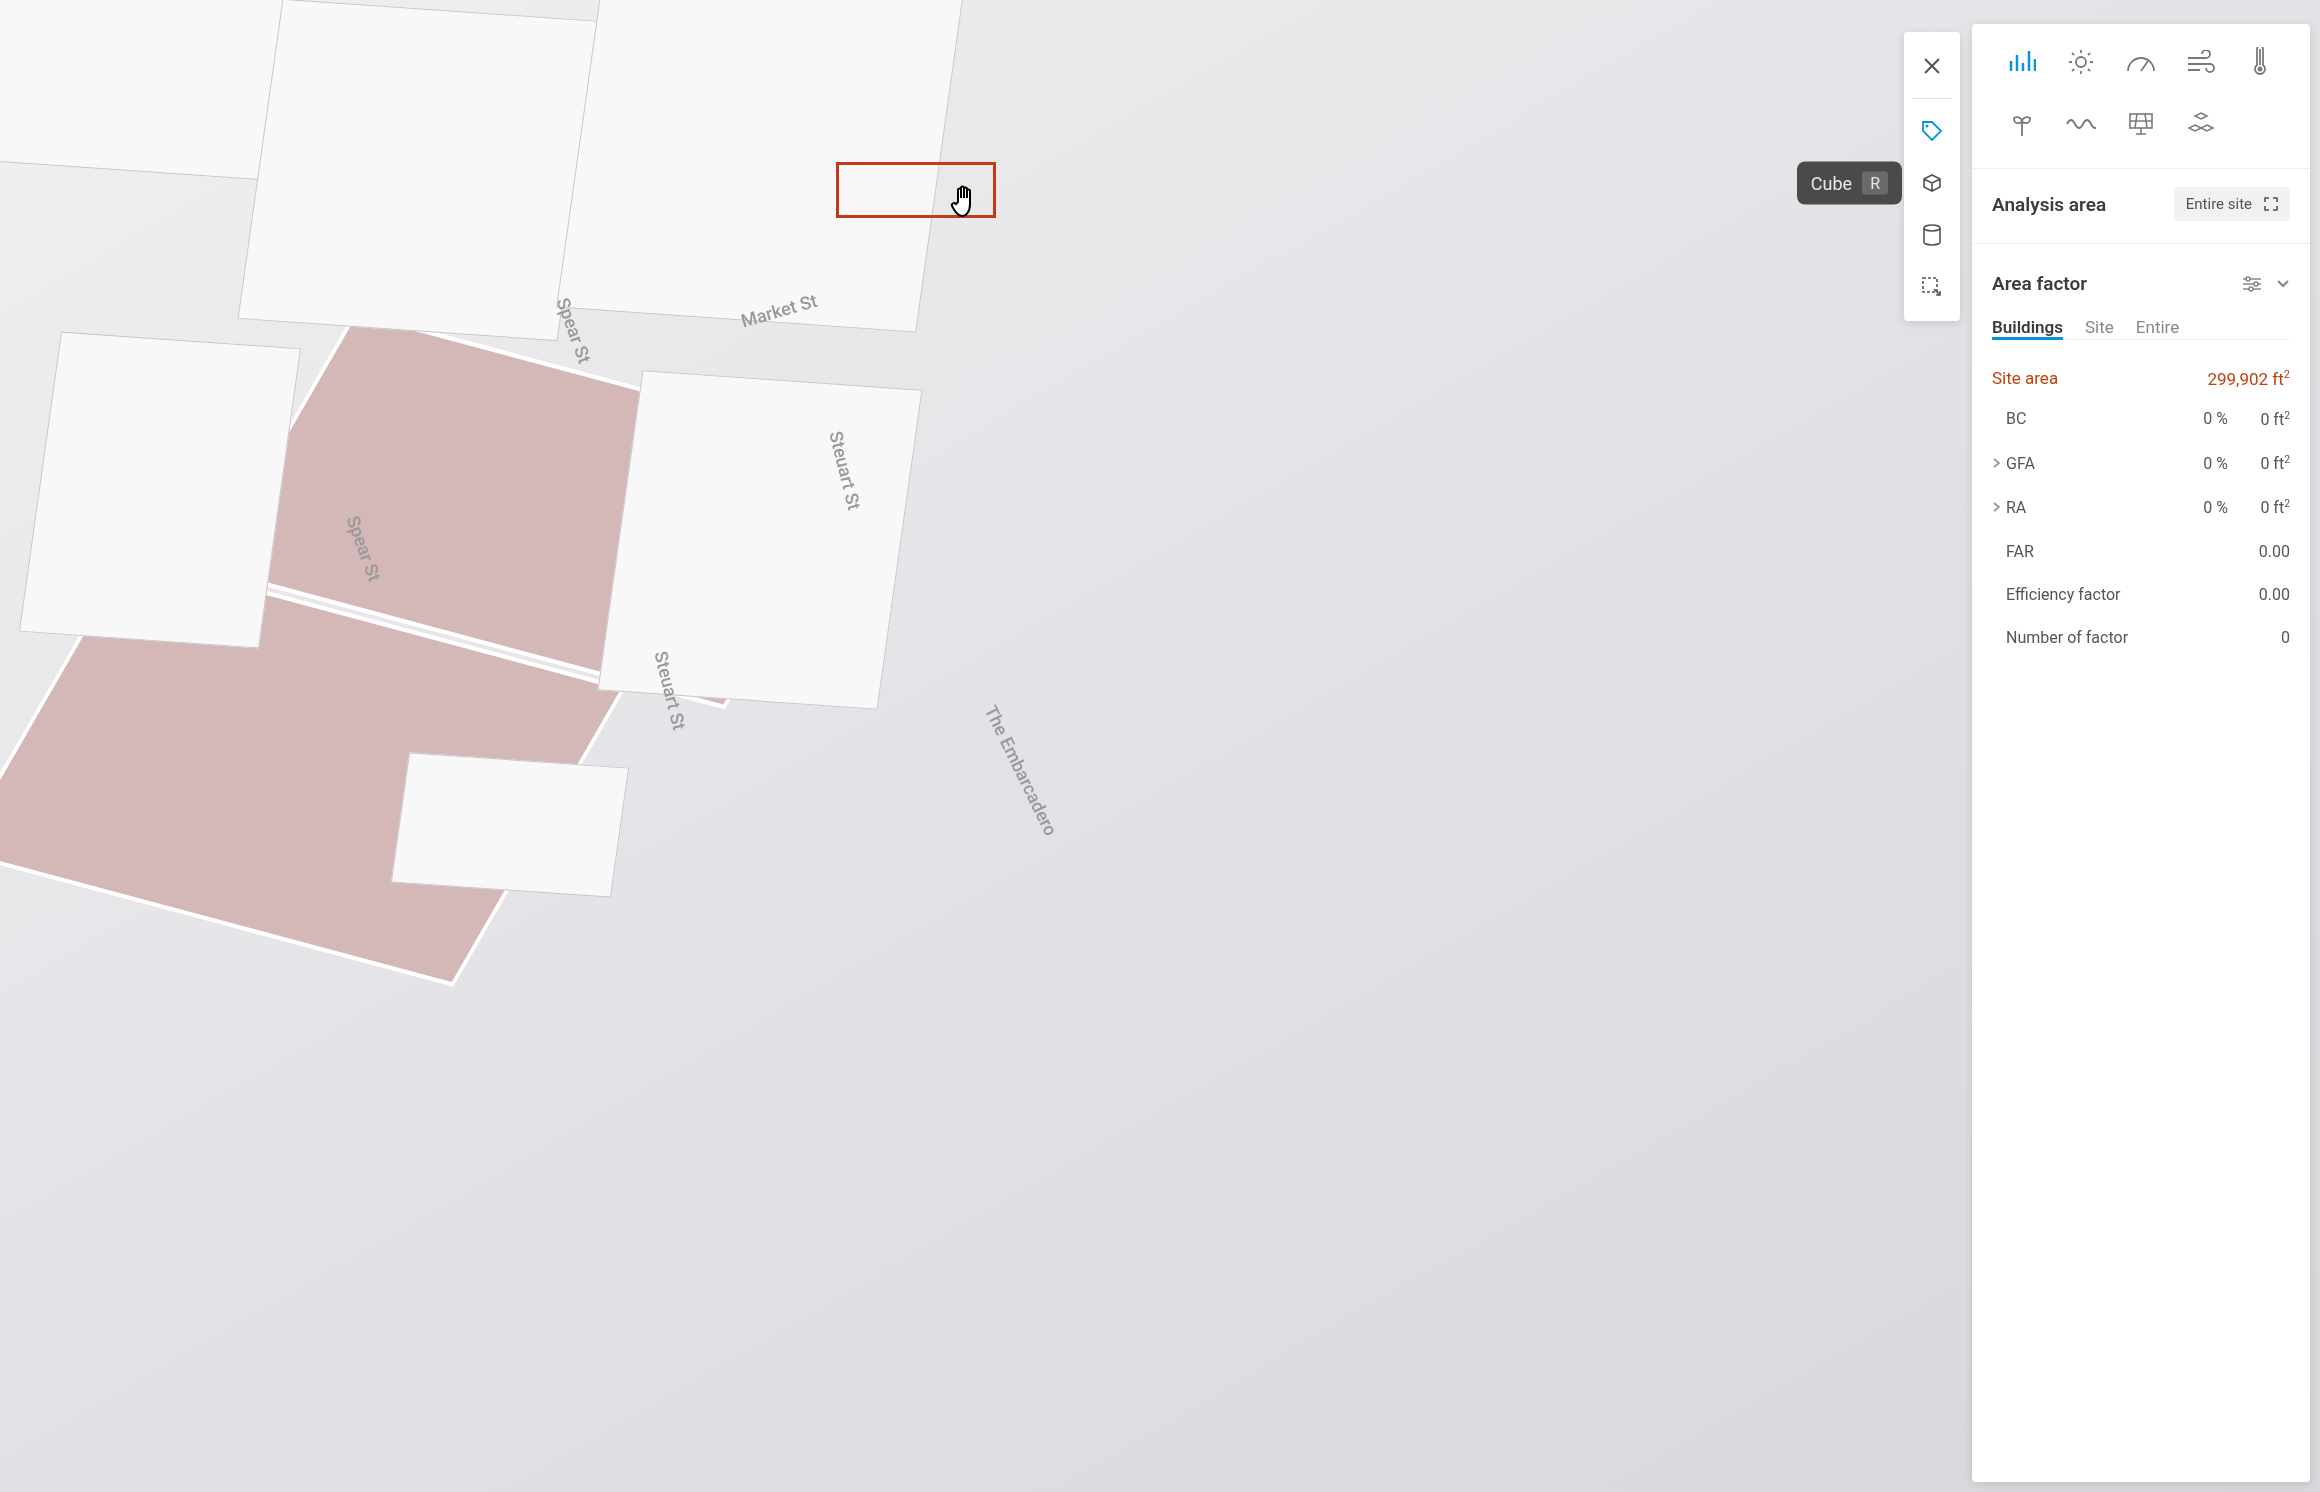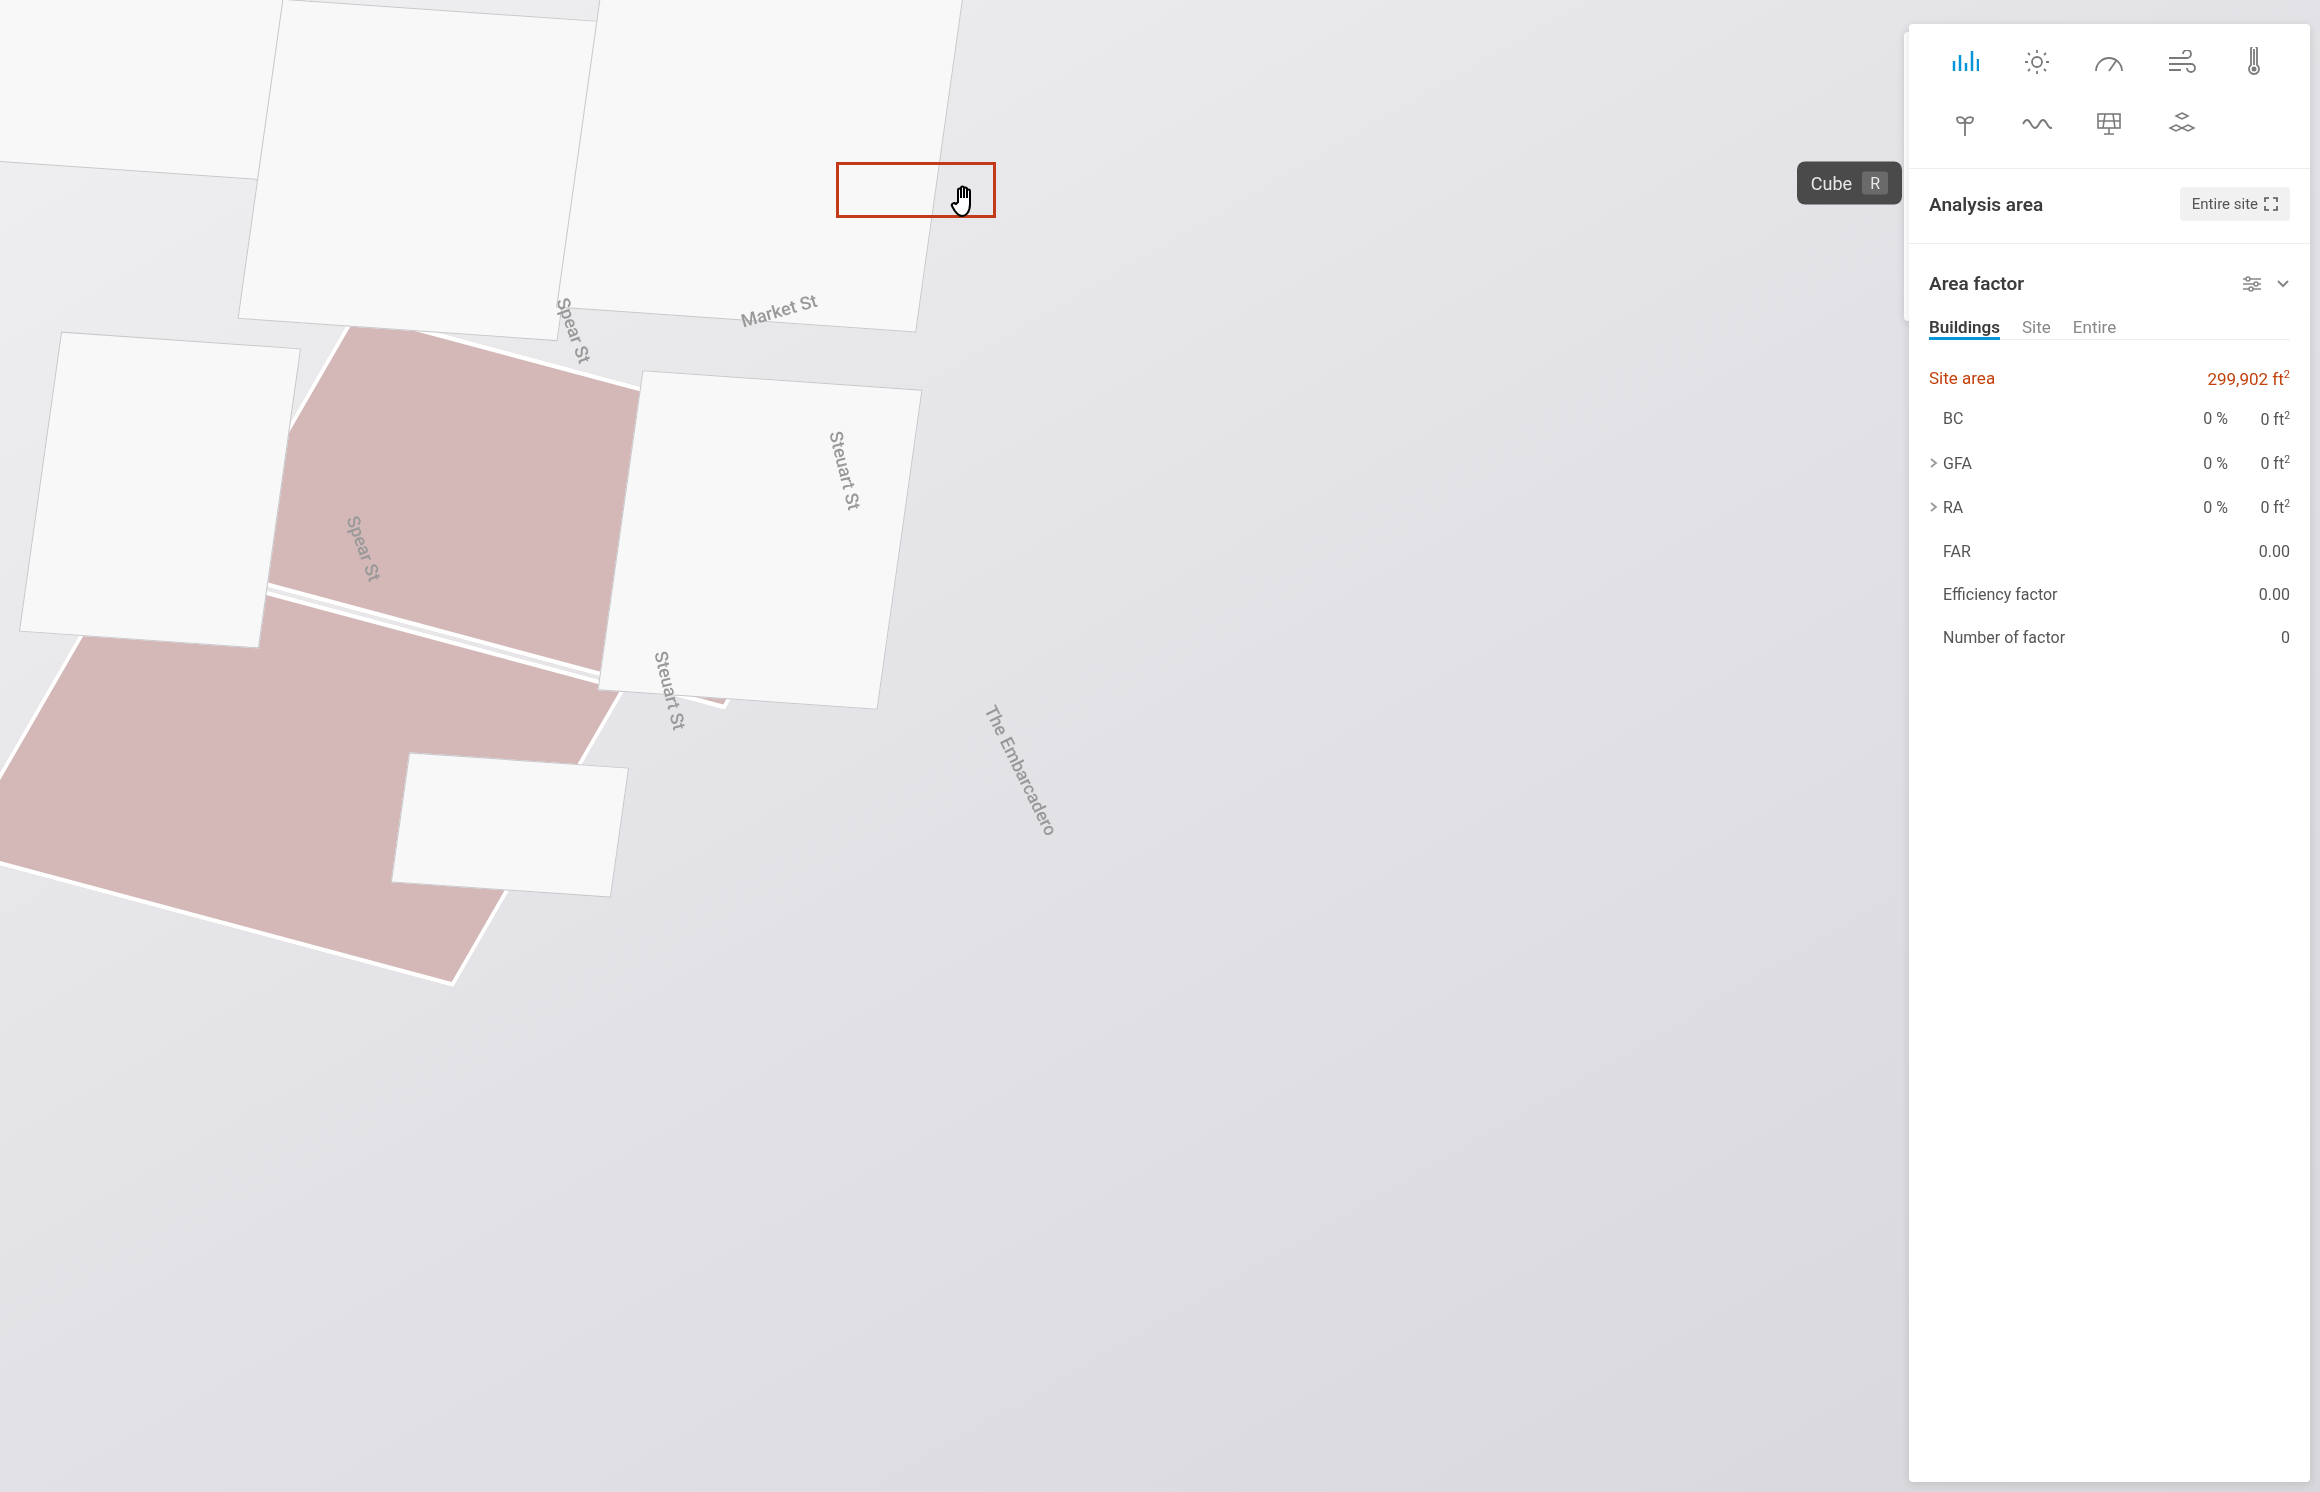--- a/index.html
+++ b/index.html
@@ -91,21 +91,21 @@
     pointer-events: none;
     color: #000;
   }
 
   
   .panel {
     position: absolute;
     top: 24px;
     right: 10px;
     bottom: 10px;
-    width: 401px;
+    width: 338px;
     background: #fff;
     border-radius: 4px;
     box-shadow: 0 2px 10px rgba(0,0,0,0.12);
     padding: 18px 20px;
     overflow-y: auto;
     color: #3c3c3c;
   }
   .analysis-icons {
     display: grid;
     grid-template-columns: repeat(5, 1fr);
@@ -122,21 +122,21 @@
   .panel-divider { height: 1px; background: #eee; margin: 10px -20px 18px; }
 
   .row-flex { display: flex; justify-content: space-between; align-items: center; }
   .section-title { font-size: 19px; font-weight: 600; color: #3c3c3c; }
   .scope-btn {
     background: #f1f1f1;
     border-radius: 4px;
     padding: 8px 12px;
     font-size: 15px;
     color: #555;
-    display: flex; align-items: center; gap: 6px;
+    display: flex; align-items: center; gap: 12px;
     cursor: pointer;
   }
 
   .metrics-header { margin: 28px 0 16px; }
   .tabs { display: flex; gap: 22px; margin: 16px 0 14px; border-bottom: 1px solid #eee; }
   .tab {
     padding: 6px 0 0;
     font-size: 17px;
     color: #888;
     cursor: pointer;

